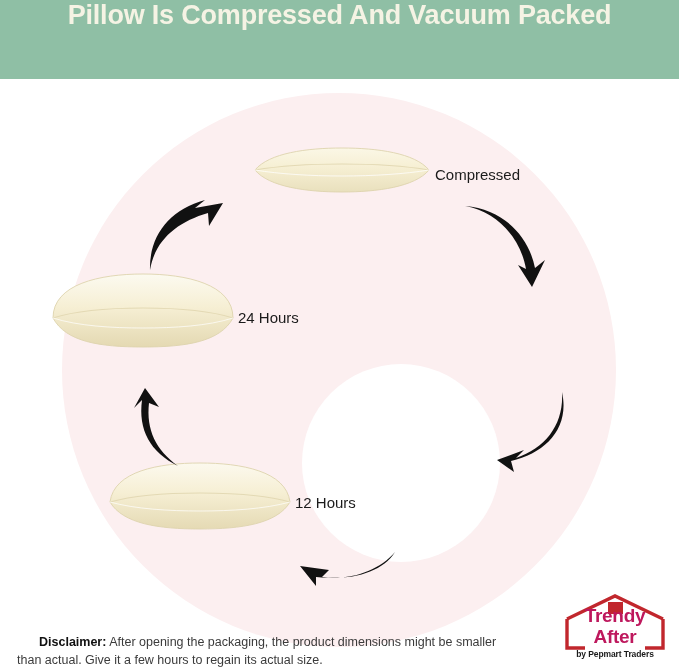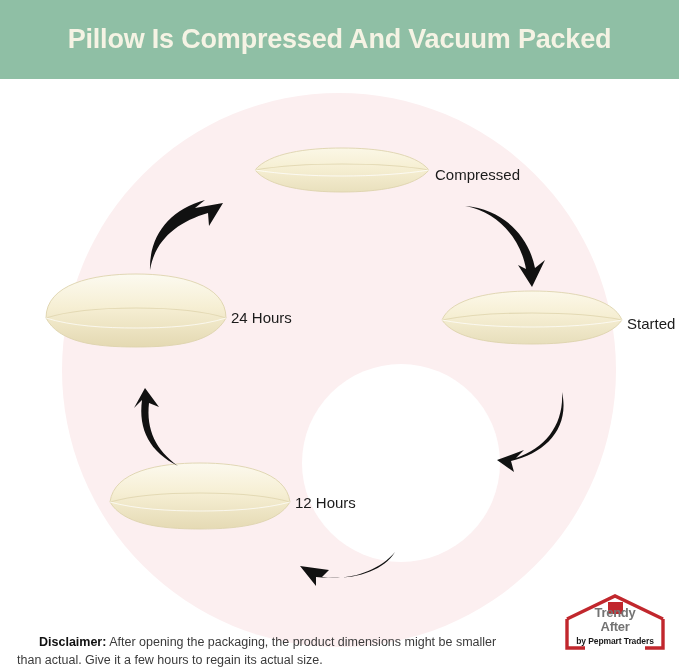--- a/index.html
+++ b/index.html
@@ -20,21 +20,21 @@
 
   
   .header-banner {
     position: absolute;
     left: 0;
     top: 0;
     width: 679px;
     height: 79px;
     background: #8fbfa5;
     display: flex;
-    align-items: center;
+    align-items: flex-start;
     justify-content: center;
   }
   .header-title {
     font-family: "Liberation Sans", sans-serif;
     font-size: 27px;
     font-weight: bold;
     color: #f5f3e4;
     letter-spacing: -0.2px;
     text-align: center;
     white-space: nowrap;
@@ -111,23 +111,23 @@
   }
   .brand-text-wrap {
     position: absolute;
     left: 0;
     top: 14px;
     width: 104px;
     text-align: center;
   }
   .brand-line1, .brand-line2 {
     font-family: "Liberation Sans", sans-serif;
-    font-size: 13px;
-    font-weight: bold;
-    color: #737373;
+    font-size: 19px;
+    font-weight: bold;
+    color: #be185d;
     line-height: 1.08;
     letter-spacing: -0.3px;
   }
   .brand-sub {
     margin-top: 2px;
     font-family: "Liberation Sans", sans-serif;
     font-size: 8.5px;
     font-weight: bold;
     color: #1a1a1a;
     letter-spacing: -0.1px;
@@ -157,58 +157,41 @@
           </linearGradient>
         </defs>
         <path d="M6,30 C20,13 58,8 93,8 C128,8 166,13 180,30 C166,47 128,52 93,52 C58,52 20,47 6,30 Z" fill="url(#pgA)" stroke="#ded4ae" stroke-width="0.9"></path>
         <path d="M6,30 C30,26 62,24 93,24 C124,24 156,26 180,30" fill="none" stroke="#e3d9b4" stroke-width="1.1"></path>
         <path d="M6,30 C30,34 62,36 93,36 C124,36 156,34 180,30" fill="none" stroke="#ffffff" stroke-width="1" opacity="0.75"></path>
       </svg>
     </div>
     <div class="node-label">Compressed</div>
   </div>
 
-  <div class="node" style="left:437px; top:286px; width:190px;">
-    <div class="pillow-wrap">
-      <svg width="190" height="64" viewBox="0 0 190 64">
-        <defs>
-          <linearGradient id="pgB" x1="0" y1="0" x2="0" y2="1">
-            <stop offset="0%" stop-color="#fcf8e9"></stop>
-            <stop offset="45%" stop-color="#f6efd4"></stop>
-            <stop offset="100%" stop-color="#e7debb"></stop>
-          </linearGradient>
-        </defs>
-        <path d="M5,34 C14,12 56,5 95,5 C134,5 176,12 185,34 C172,53 134,58 95,58 C56,58 18,53 5,34 Z" fill="url(#pgB)" stroke="#ded4ae" stroke-width="0.9"></path>
-        <path d="M5,34 C30,29 64,27 95,27 C126,27 160,29 185,34" fill="none" stroke="#e3d9b4" stroke-width="1.1"></path>
-        <path d="M5,34 C30,39 64,41 95,41 C126,41 160,39 185,34" fill="none" stroke="#ffffff" stroke-width="1" opacity="0.7"></path>
-      </svg>
-    </div>
-    <div class="node-label">Started</div>
-  </div>
 
 
   <div class="node" style="left:105px; top:460px; width:190px;">
     <div class="pillow-wrap">
       <svg width="190" height="74" viewBox="0 0 190 74">
         <defs>
           <linearGradient id="pgD" x1="0" y1="0" x2="0" y2="1">
             <stop offset="0%" stop-color="#fcf9ee"></stop>
             <stop offset="45%" stop-color="#f6efd4"></stop>
             <stop offset="100%" stop-color="#e5dab4"></stop>
           </linearGradient>
         </defs>
         <path d="M5,42 C9,11 54,3 95,3 C136,3 181,11 185,42 C172,64 136,69 95,69 C54,69 18,64 5,42 Z" fill="url(#pgD)" stroke="#ded4ae" stroke-width="0.9"></path>
         <path d="M5,42 C30,35 64,33 95,33 C126,33 160,35 185,42" fill="none" stroke="#e3d9b4" stroke-width="1.1"></path>
         <path d="M5,42 C30,49 64,51 95,51 C126,51 160,49 185,42" fill="none" stroke="#ffffff" stroke-width="1" opacity="0.7"></path>
       </svg>
     </div>
     <div class="node-label">12 Hours</div>
   </div>
 
-  <div class="node" style="left:41px; top:272px; width:190px;">
+  <div class="node" style="left:48px; top:272px; width:190px;">
     <div class="pillow-wrap">
       <svg width="190" height="80" viewBox="0 0 190 80">
         <defs>
           <linearGradient id="pgE" x1="0" y1="0" x2="0" y2="1">
             <stop offset="0%" stop-color="#fcfaf0"></stop>
             <stop offset="45%" stop-color="#f6efd4"></stop>
             <stop offset="100%" stop-color="#e4d9b2"></stop>
           </linearGradient>
         </defs>
         <path d="M5,46 C5,12 52,2 95,2 C138,2 185,12 185,46 C172,70 138,75 95,75 C52,75 18,70 5,46 Z" fill="url(#pgE)" stroke="#ded4ae" stroke-width="0.9"></path>

